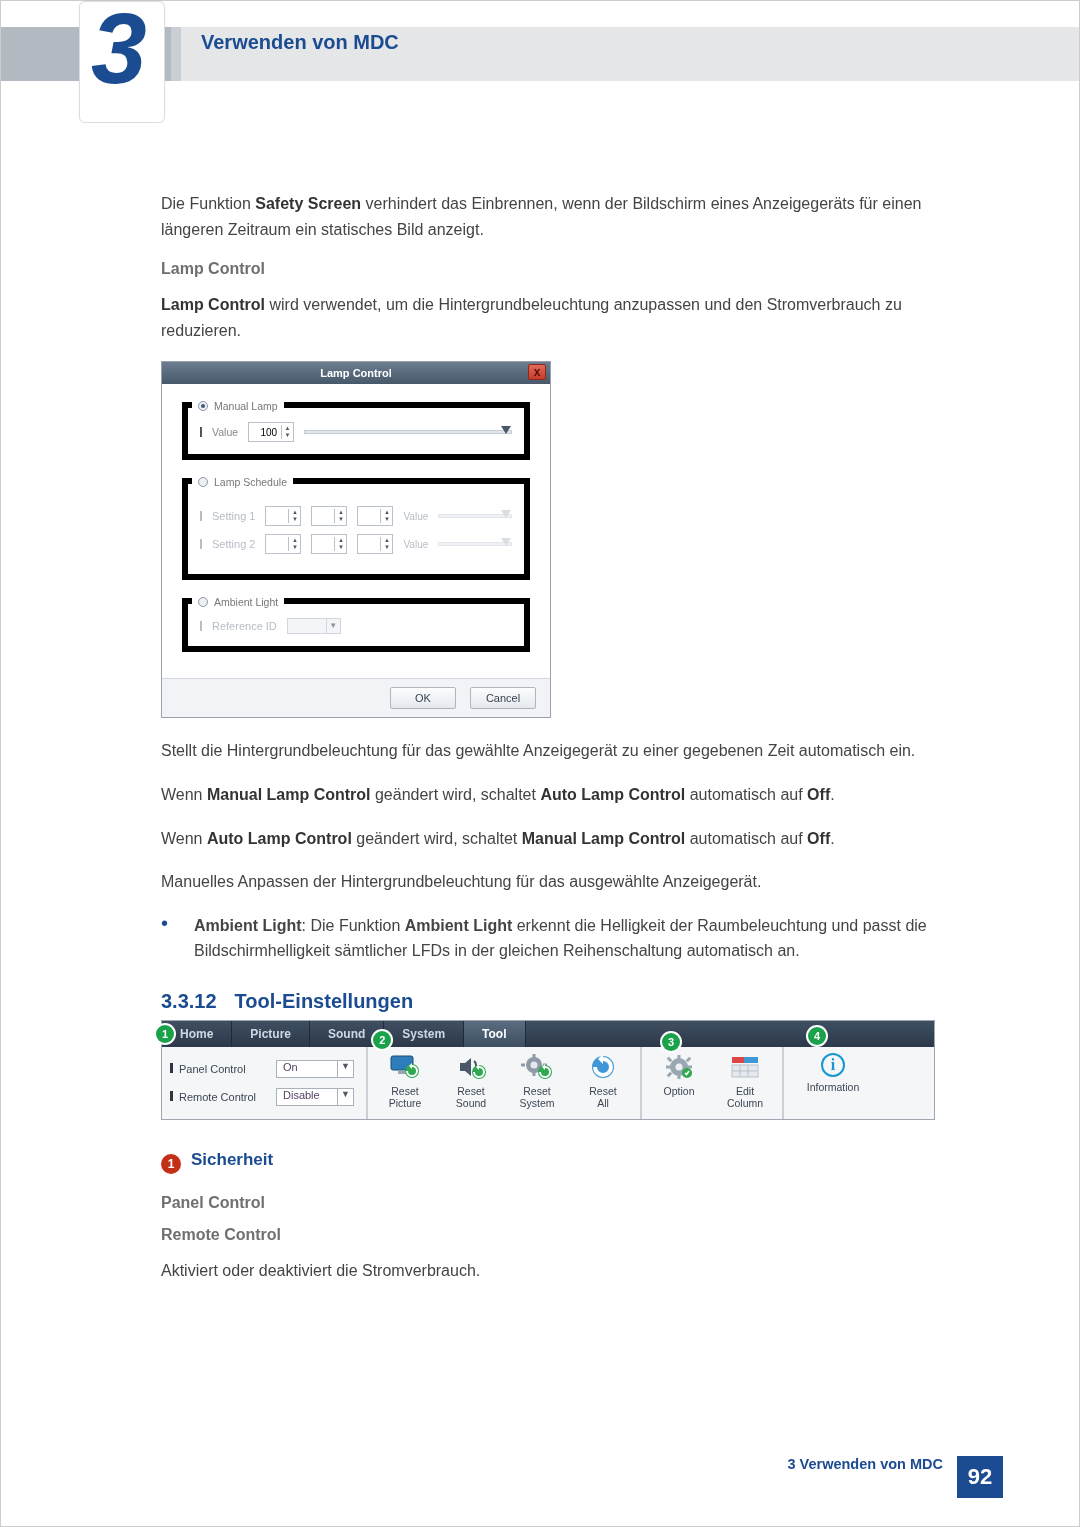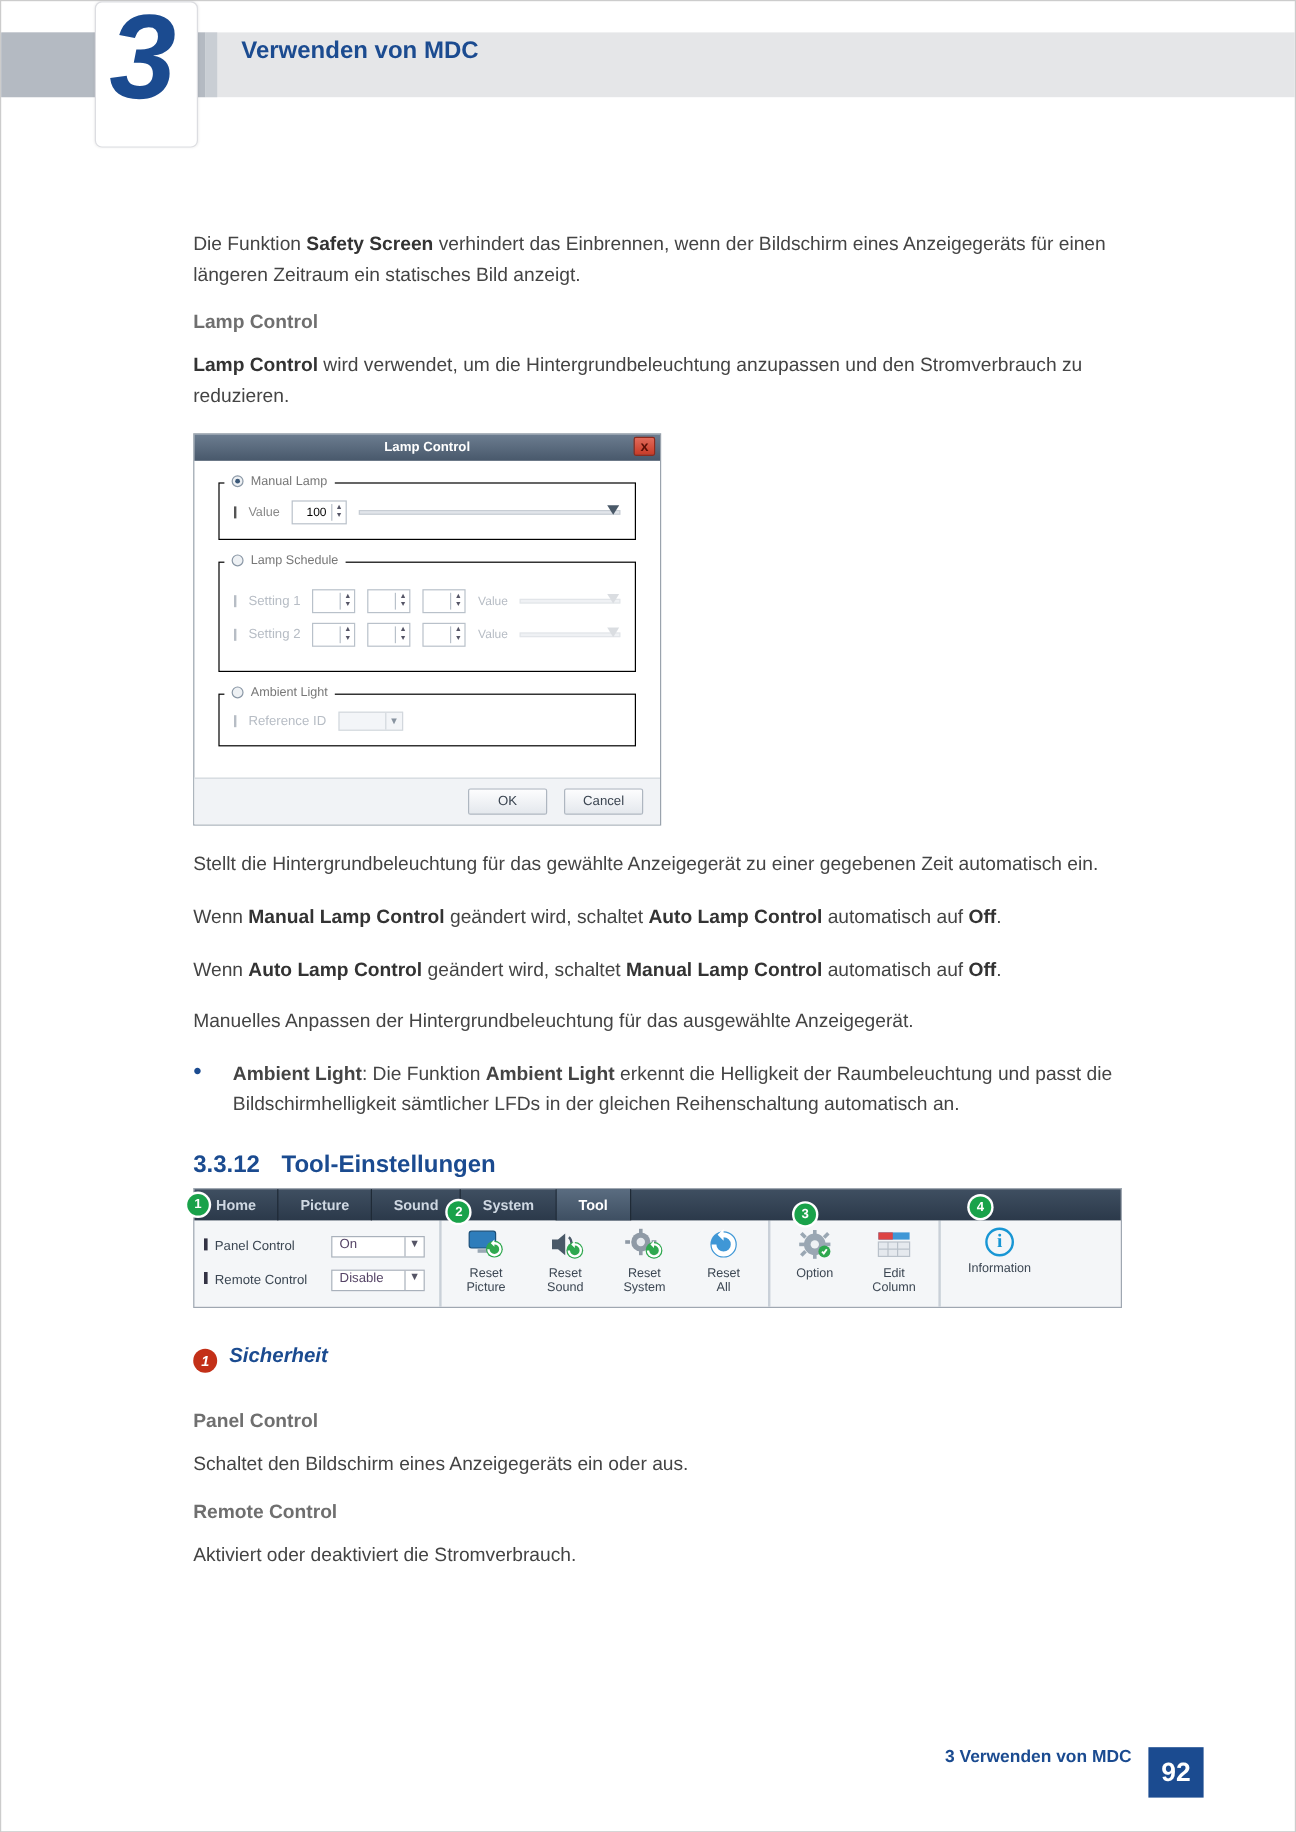--- a/index.html
+++ b/index.html
@@ -15,21 +15,21 @@
   .content { position: absolute; top: 190px; left: 160px; width: 810px; }
   p.body { font-size: 16px; color: #444; line-height: 1.6; margin-bottom: 18px; }
   p.body b { color: #333; }
   h4.sub { font-size: 16px; color: #6f6f6f; font-weight: 700; margin: 6px 0 14px; }
 
   
   .dialog { width: 390px; border: 1px solid #9aa3ad; background: #fff; font-size: 11px; color: #555; margin-bottom: 20px; }
   .dlg-title { position: relative; height: 22px; background: linear-gradient(#6c7d90,#48586b); color: #fff; text-align: center; line-height: 22px; font-weight: 700; font-size: 11px; }
   .dlg-close { position: absolute; right: 4px; top: 2px; width: 18px; height: 16px; background: linear-gradient(#e06a5a,#c83b27); color: #5a0f06; font-weight: 900; font-size: 12px; text-align: center; line-height: 15px; border: 1px solid #8d2a1c; border-radius: 2px; }
   .dlg-body { padding: 18px 4px 8px; }
-  .grp { position: relative; border: 1px solid #000000; margin: 0 16px 18px; padding: 14px 12px 12px; }
+  .grp { position: relative; border: 6px solid #000000; margin: 0 16px 18px; padding: 14px 12px 12px; }
   .grp-title { position: absolute; top: -8px; left: 4px; background: #fff; padding: 0 6px; font-size: 10.5px; color: #777; display: flex; align-items: center; gap: 6px; }
   .radio { width: 10px; height: 10px; border: 1px solid #8b98a6; border-radius: 50%; display: inline-flex; align-items: center; justify-content: center; background: #eef1f4; }
   .radio.sel::after { content: ""; width: 4px; height: 4px; background: #3b5878; border-radius: 50%; display: block; }
   .lbl-row { display: flex; align-items: center; gap: 10px; color: #888; font-size: 10.5px; }
   .vbar { width: 2px; height: 10px; background: #555; }
   .spin { display: inline-flex; align-items: center; border: 1px solid #b9c1ca; background: #fff; height: 20px; }
   .spin input { width: 32px; border: 0; font-size: 10px; text-align: right; padding: 0 4px; background: transparent; }
   .spin .btns { width: 12px; height: 14px; border-left: 1px solid #b9c1ca; display: flex; flex-direction: column; }
   .spin .btns span { flex: 1; font-size: 6px; line-height: 6px; text-align: center; color: #556; }
   .slider-track { flex: 1; height: 4px; background: #e1e5ea; border: 1px solid #c7cdd4; position: relative; }
@@ -66,21 +66,21 @@
   .combo { width: 78px; height: 18px; border: 1px solid #a9b1bb; background: #fff; display: flex; font-size: 11px; padding-left: 6px; }
   .combo .arr { margin-left: auto; width: 16px; border-left: 1px solid #a9b1bb; text-align: center; color: #556; font-size: 9px; }
   .tbtn { width: 58px; display: flex; flex-direction: column; align-items: center; gap: 4px; }
   .tbtn .ticon { width: 34px; height: 28px; border-radius: 4px; position: relative; }
   .tbtn .tlabel { font-size: 10.5px; color: #3c4753; text-align: center; line-height: 1.15; }
   .ticon svg { width: 34px; height: 28px; }
   .info-i { width: 24px; height: 24px; border: 2px solid #1896d4; border-radius: 50%; color: #1896d4; font-weight: 900; font-size: 16px; display: flex; align-items: center; justify-content: center; font-family: Georgia, serif; }
 
   
   .circ-inline { display: inline-flex; width: 20px; height: 20px; border-radius: 50%; background: #c33018; color: #fff; font-size: 12px; font-weight: 700; align-items: center; justify-content: center; margin-right: 10px; vertical-align: -3px; }
-  h4.redh { color: #1b4b90; font-size: 17px; font-weight: 700; margin: 30px 0 32px; font-style: italic; }
+  h4.redh { color: #1b4b90; font-size: 17px; font-weight: 700; margin: 30px 0 20px; }
 
   
   .minibar { width: 3px; height: 10px; background: #334; display: inline-block; margin-right: 6px; }
 
   
   .footer { position: absolute; bottom: 28px; right: 76px; display: flex; gap: 14px; }
   .footer .ftxt { font-size: 14.5px; color: #1b4b90; font-weight: 700; }
   .footer .pg { width: 46px; height: 42px; background: #1b4b90; color: #fff; font-size: 22px; font-weight: 700; display: flex; align-items: center; justify-content: center; }
 </style>
 </head>
@@ -380,21 +380,20 @@
           </div>
         </div>
       </div>
     </div>
 
     <h4 class="redh">
       <span class="circ-inline">1</span><span>Sicherheit</span>
     </h4>
 
     <h4 class="sub">Panel Control</h4>
-    <p class="body">Schaltet den Bildschirm eines Anzeigegeräts ein oder aus.</p>
 
     <h4 class="sub">Remote Control</h4>
     <p class="body">Aktiviert oder deaktiviert die Stromverbrauch.</p>
 
   </div>
 
   <div class="footer">
     <span class="ftxt">3 Verwenden von MDC</span>
     <span class="pg">92</span>
   </div>

